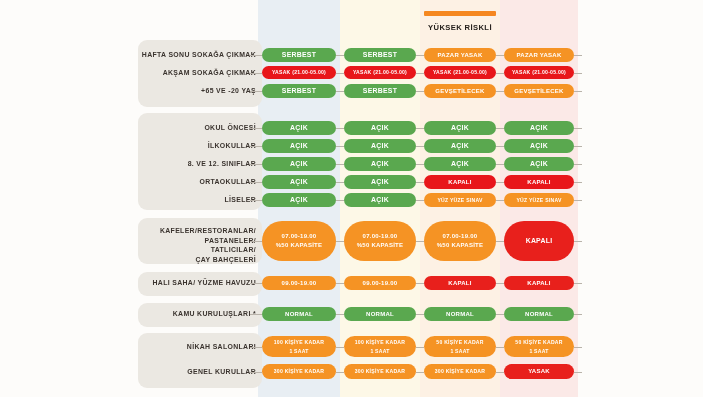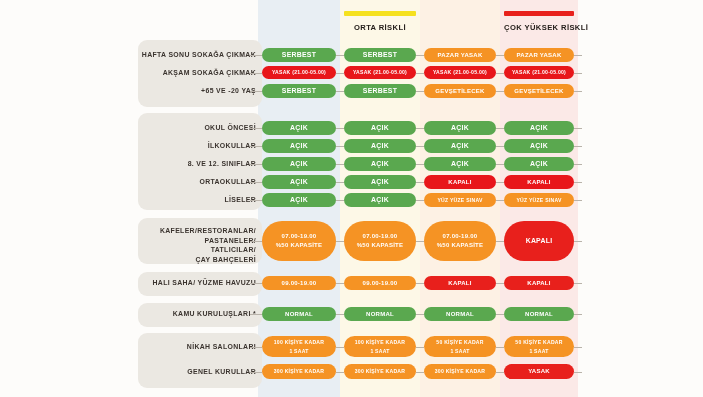--- a/index.html
+++ b/index.html
@@ -53,27 +53,23 @@
 </head>
 <body>
 
 <div id="sheet">
 
   <div class="colbg c0" style="background: rgb(232, 238, 243);"></div>
   <div class="colbg c1" style="background: rgb(253, 248, 231);"></div>
   <div class="colbg c2" style="background: rgb(253, 241, 228);"></div>
   <div class="colbg c3" style="background: rgb(251, 233, 231);"></div>
 
-  <div class="hdr c1">
-    <div class="bar" style="background: rgb(245, 225, 30);"></div>
-    <div class="txt">ORTA RİSKLİ</div>
-  </div>
-  <div class="hdr c3">
-    <div class="bar" style="background: rgb(232, 32, 28);"></div>
-    <div class="txt">ÇOK YÜKSEK RİSKLİ</div>
+  <div class="hdr c2">
+    <div class="bar" style="background: rgb(245, 135, 31);"></div>
+    <div class="txt">YÜKSEK RİSKLİ</div>
   </div>
 
   <div id="body-layer">
       <div class="lgroup" style="top: 40px; height: 67px;"></div>
       <div class="rlabel" style="position: absolute; left: 28px; width: 228px; text-align: right; top: 50px;">HAFTA SONU SOKAĞA ÇIKMAK</div>
       <div class="dash" style="left: 250px; width: 12px; top: 55px;"></div>
       <div class="pill green s-med" style="left: 262px; width: 74px; top: 48px; height: 14px;">
         <span>SERBEST</span>
       </div>
       <div class="dash" style="left: 336px; width: 8px; top: 55px;"></div>

